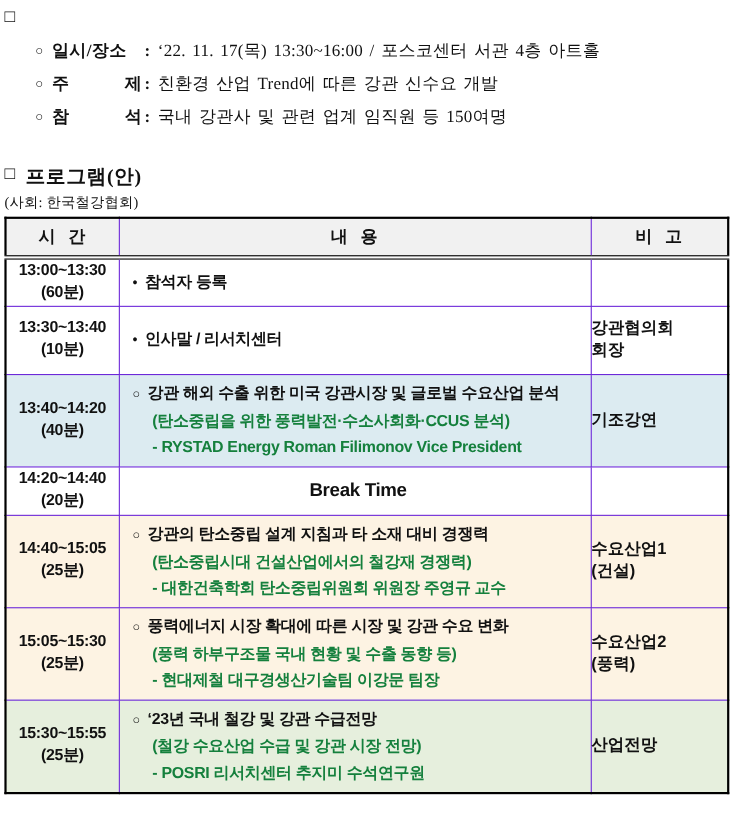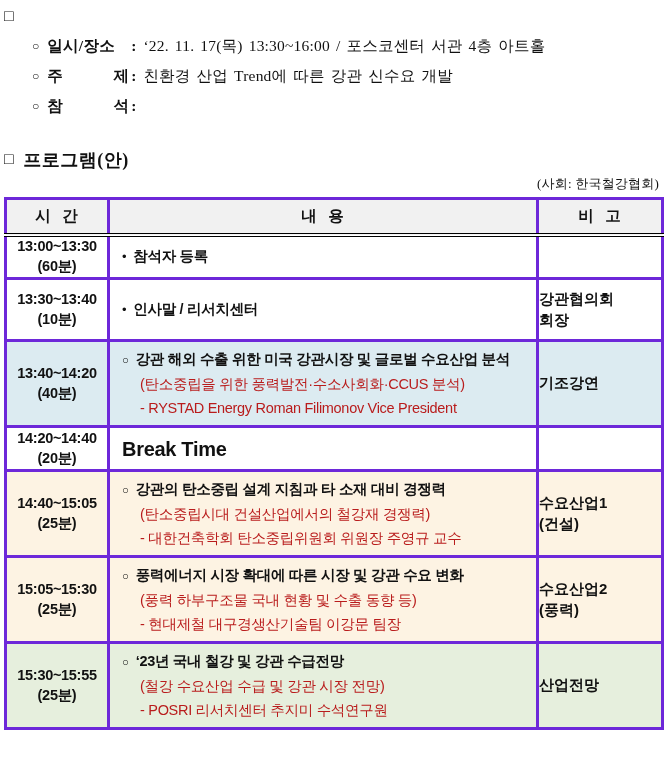--- a/index.html
+++ b/index.html
@@ -14,42 +14,42 @@
   .sq-marker { font-size:16px; font-weight:normal; position:relative; top:-1px; }
   .ov-items { margin:10px 0 0 28px; }
   .ov-item { display:flex; align-items:baseline; font-size:15.5px; height:30px; }
   .circ-marker { font-size:12px; margin-right:8px; position:relative; top:-1px; }
   .ov-label { font-weight:bold; display:inline-block; width:82px;
               text-align-last:justify; letter-spacing:0.3px; }
   .ov-colon { font-weight:bold; margin:0 7px 0 2px; }
   .ov-value { letter-spacing:0.2px; word-spacing:2px; }
 
   .prog-title { margin-top:22px; }
-  .host-note { text-align:right; font-size:13px; margin:3px 2px 4px 0; letter-spacing:0.2px; }
+  .host-note { text-align:left; font-size:13px; margin:3px 2px 4px 0; letter-spacing:0.2px; }
 
   
   table { border-collapse:collapse; width:657px; table-layout:fixed;
           border:2px solid #000; }
   col.c-time { width:103px; }
   col.c-content { width:429px; }
   col.c-remark { width:125px; }
-  th, td { border:3px solid #6d28d9; vertical-align:middle; }
+  th, td { border:1px solid #6d28d9; vertical-align:middle; }
   thead th { background:var(--header_gray,#f1f1f1); height:36px; font-size:15.5px;
              font-weight:bold; white-space:pre; letter-spacing:1px;
              border-bottom:4px double #000; }
   td.time { text-align:center; font-weight:bold; font-size:14.5px; line-height:1.35;
             letter-spacing:-0.3px; }
   td.remark { font-weight:bold; font-size:15px; line-height:1.35; }
   td.content { padding:5px 6px 5px 12px; font-size:14.5px; line-height:24px;
                letter-spacing:-0.3px; }
   .ln1 { display:flex; gap:7px; font-weight:bold; align-items:baseline; }
   .blt { flex:0 0 auto; font-size:11.5px; font-weight:normal; }
   .blt.dot { font-size:13px; }
-  .ln2, .ln3 { padding-left:18px; font-weight:normal; color:#b91c1c; }
-  .center-txt { text-align:left; font-weight:bold; font-size:20px; }
+  .ln2, .ln3 { padding-left:18px; font-weight:bold; color:#15803d; }
+  .center-txt { text-align:center; font-weight:bold; font-size:17px; }
 
   tr.rh-a { height:44px; }
   tr.rh-b { height:62px;border-radius:25px; }
   tr.rh-c { height:78px; }
   tr.rh-d { height:44px; }
   tr.rh-e { height:77px; }
   tr.rh-f { height:42px; }
   tr.bg-blue  td { background:var(--row_blue,#dcebf1); }
   tr.bg-cream td { background:var(--row_cream,#fdf3e3); }
   tr.bg-green td { background:var(--row_green,#e6efdd); }
@@ -73,20 +73,21 @@
     <div class="ov-item">
       <span class="circ-marker">○</span>
       <span class="ov-label">주 제</span>
       <span class="ov-colon">:</span>
       <span class="ov-value">친환경 산업 Trend에 따른 강관 신수요 개발</span>
     </div>
     <div class="ov-item">
       <span class="circ-marker">○</span>
       <span class="ov-label">참 석</span>
       <span class="ov-colon">:</span>
+      <span class="ov-value">국내 강관사 및 관련 업계 임직원 등 150여명</span>
     </div>
   </div>
 
   <div class="sec-title serif prog-title">
     <span class="sq-marker">□</span>
     <span>프로그램(안)</span>
   </div>
   <div class="host-note serif">(사회: 한국철강협회)</div>
 
   <table>

